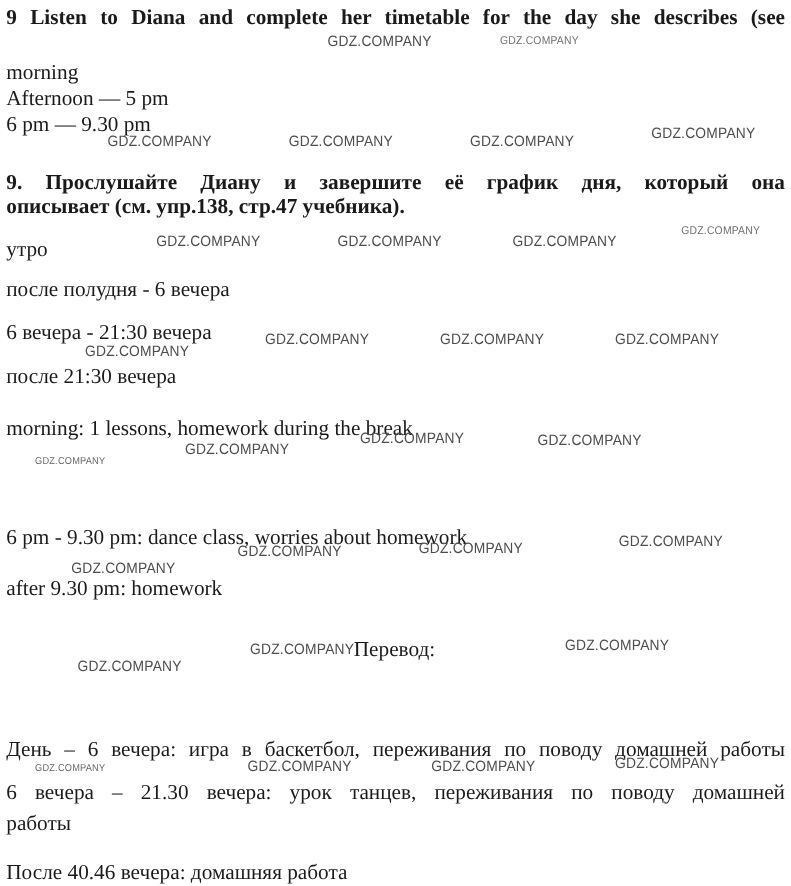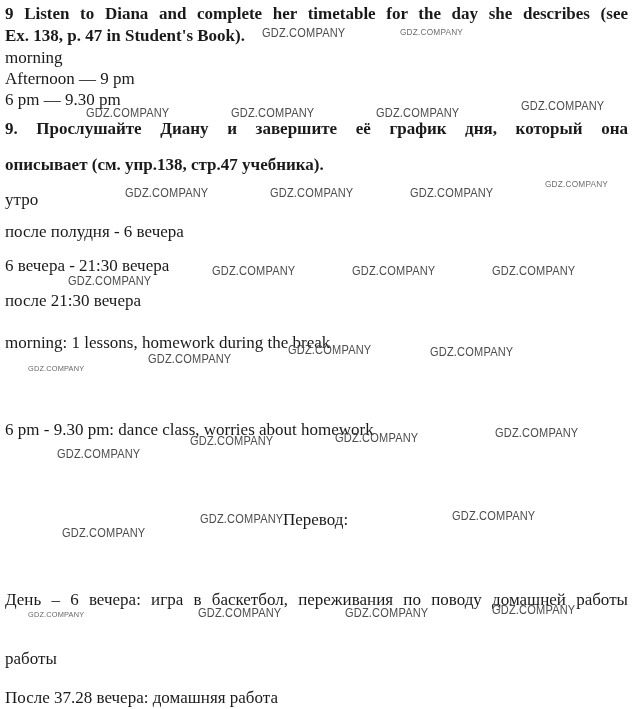--- a/index.html
+++ b/index.html
@@ -48,42 +48,43 @@
     line-height: 8px;
     color: #666666;
   }
 </style>
 </head>
 <body>
 
 <div class="page">
 
   <div class="ln b justify-last" style="top:4px">9 Listen to Diana and complete her timetable for the day she describes (see</div>
-  <div class="ln b" style="top:26px">Ex. 138, p. 47 in Student's Book).</div>
 
   <div class="ln" style="top:48px">morning</div>
-  <div class="ln" style="top:69px">Afternoon — 9 pm</div>
+  <div class="ln" style="top:69px">Afternoon — 5 pm</div>
   <div class="ln" style="top:90px">6 pm — 9.30 pm</div>
 
-  <div class="ln b justify-last" style="top:119px">9. Прослушайте Диану и завершите её график дня, который она</div>
+  <div class="ln b justify-last" style="top:136px">9. Прослушайте Диану и завершите её график дня, который она</div>
   <div class="ln b" style="top:155px">описывает (см. упр.138, стр.47 учебника).</div>
 
   <div class="ln" style="top:190px">утро</div>
   <div class="ln" style="top:222px">после полудня - 6 вечера</div>
   <div class="ln" style="top:256px">6 вечера - 21:30 вечера</div>
   <div class="ln" style="top:291px">после 21:30 вечера</div>
 
   <div class="ln" style="top:333px">morning: 1 lessons, homework during the break</div>
   <div class="ln" style="top:420px">6 pm - 9.30 pm: dance class, worries about homework</div>
+  <div class="ln" style="top:461px">after 9.30 pm: homework</div>
 
   <div class="ln" style="top:510px; left:283px; right:auto">Перевод:</div>
 
   <div class="ln justify-last" style="top:590px">День – 6 вечера: игра в баскетбол, переживания по поводу домашней работы</div>
+  <div class="ln justify-last" style="top:624px">6 вечера – 21.30 вечера: урок танцев, переживания по поводу домашней</div>
   <div class="ln" style="top:649px">работы</div>
-  <div class="ln" style="top:688px">После 37.28 вечера: домашняя работа</div>
+  <div class="ln" style="top:688px">После 40.46 вечера: домашняя работа</div>
 
   <span class="wm" style="left:262px; top:27px">GDZ.COMPANY</span>
   <span class="wm wm-sm" style="left:400px; top:28px">GDZ.COMPANY</span>
 
   <span class="wm" style="left:86px; top:107px">GDZ.COMPANY</span>
   <span class="wm" style="left:231px; top:107px">GDZ.COMPANY</span>
   <span class="wm" style="left:376px; top:107px">GDZ.COMPANY</span>
   <span class="wm" style="left:521px; top:100px">GDZ.COMPANY</span>
 
   <span class="wm" style="left:125px; top:187px">GDZ.COMPANY</span>

